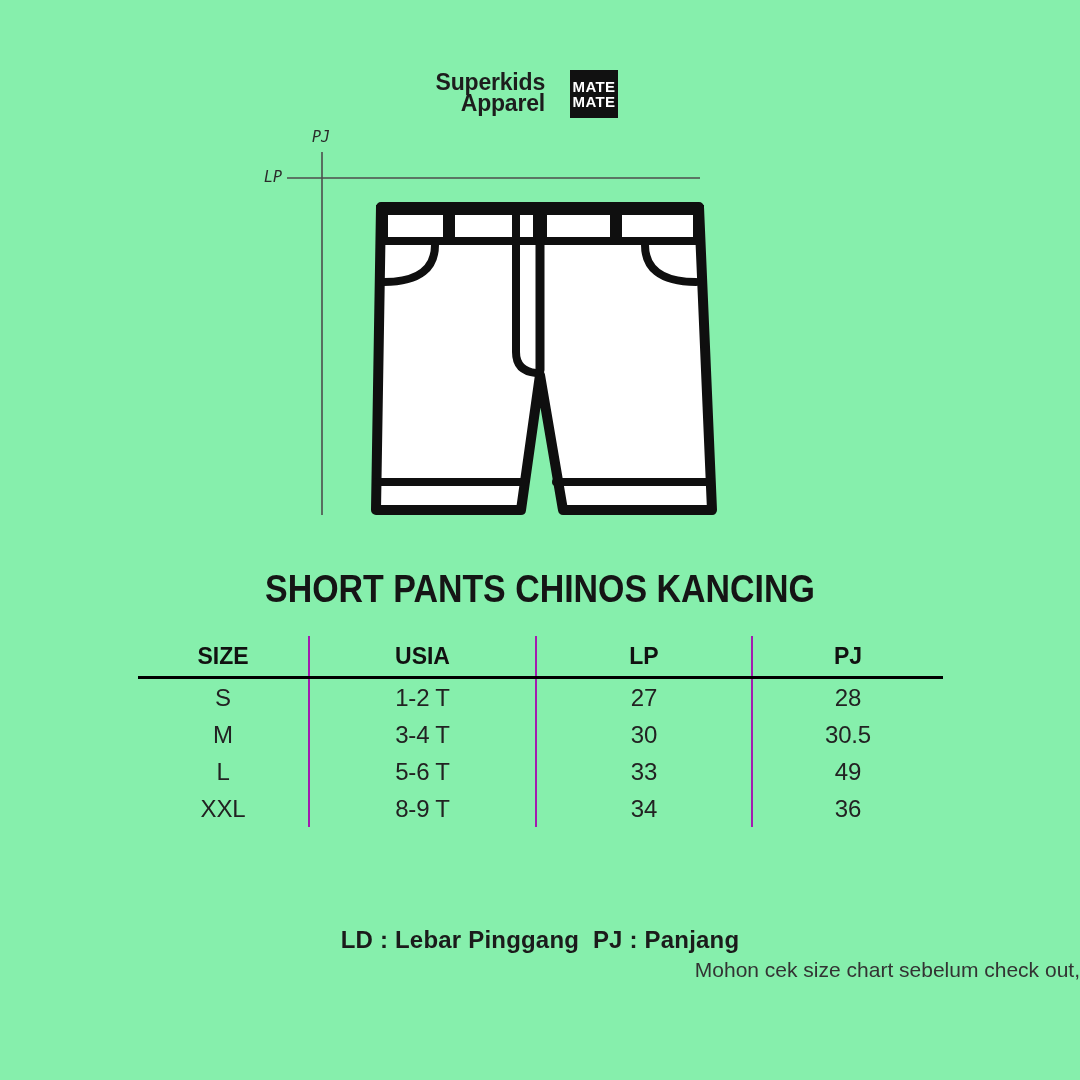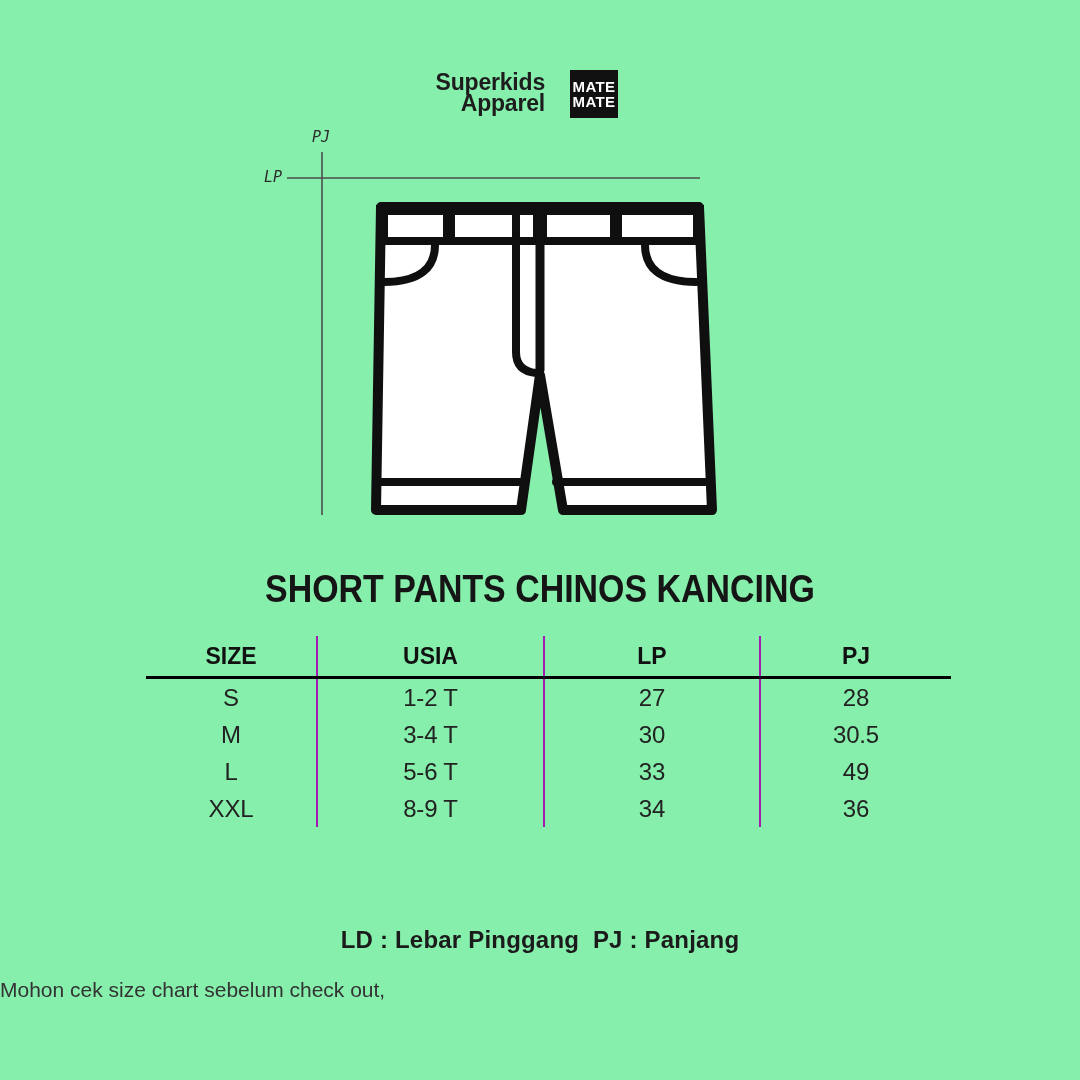--- a/index.html
+++ b/index.html
@@ -36,21 +36,21 @@
   
   .chart-title{
     position:absolute;left:0;top:567px;width:1080px;
     text-align:center;font-size:39px;font-weight:700;
     letter-spacing:0;color:#151515;
     transform:scaleX(0.87);transform-origin:center;
     white-space:nowrap;
   }
   
   .size-table{
-    position:absolute;left:146px;top:636px;width:805px;
+    position:absolute;left:138px;top:636px;width:805px;
     border-collapse:collapse;table-layout:fixed;
   }
   .size-table th{
     font-size:23px;font-weight:700;color:#111;
     height:38px;text-align:center;vertical-align:middle;
     border-bottom:3px solid #000;
   }
   .size-table td{
     font-size:24px;font-weight:400;color:#222;
     height:35px;text-align:center;vertical-align:middle;
@@ -59,21 +59,21 @@
   .size-table th + th,
   .size-table td + td{border-left:2px solid #a21caf;}
   
   .legend-line{
     position:absolute;left:0;top:926px;width:1080px;
     text-align:center;font-size:24px;font-weight:700;color:#1b1b1b;
     white-space:pre;letter-spacing:0.2px;
   }
   .note-line{
     position:absolute;left:0;width:1080px;
-    text-align:left;font-size:21px;font-weight:400;color:#333;margin-top:20px;
+    text-align:right;font-size:21px;font-weight:400;color:#333;
   }
   .note-line.l1{top:958px;}
   .note-line.l2{top:984px;}
 </style>
 </head>
 <body>
 
 <div class="canvas">
 
   <div class="brand-name">

